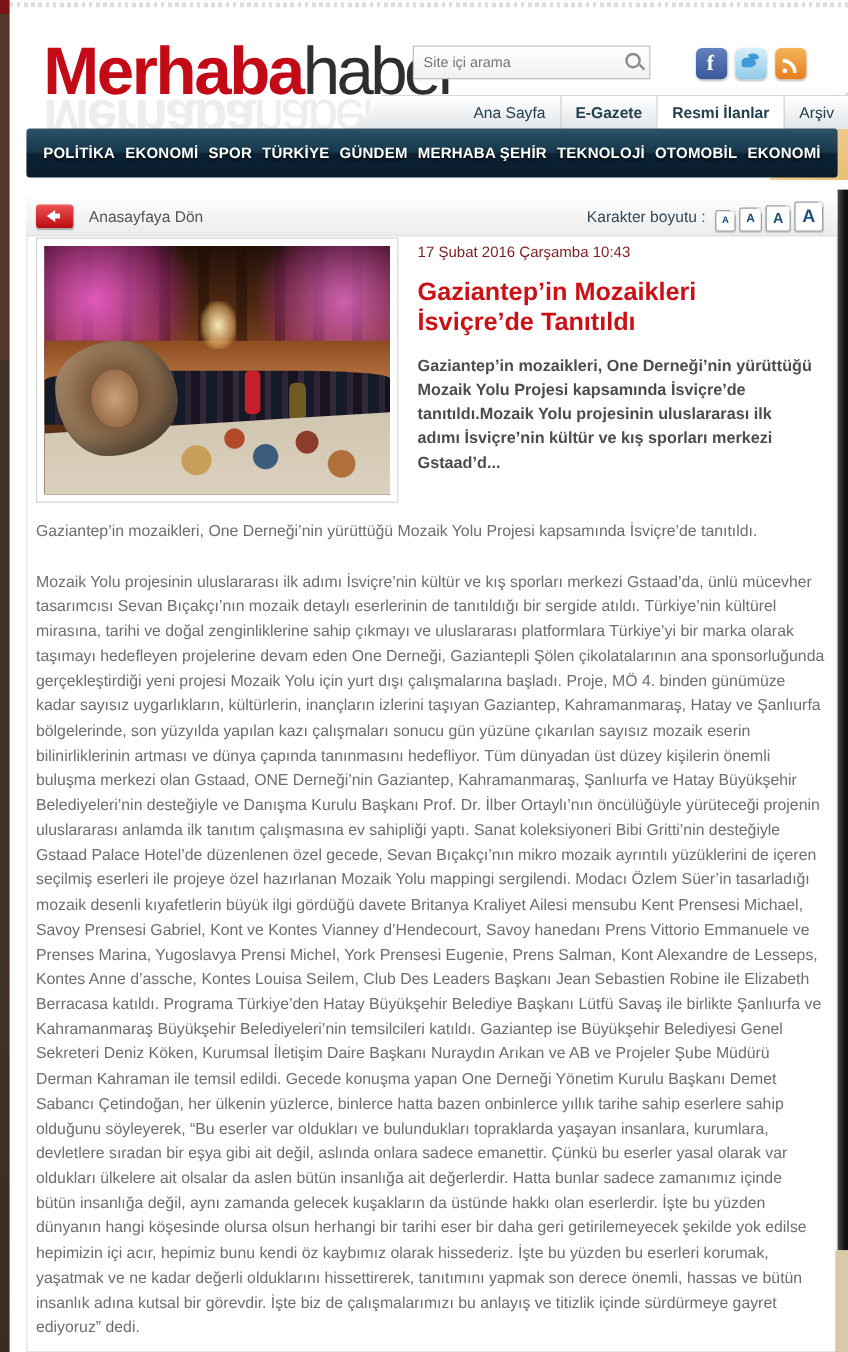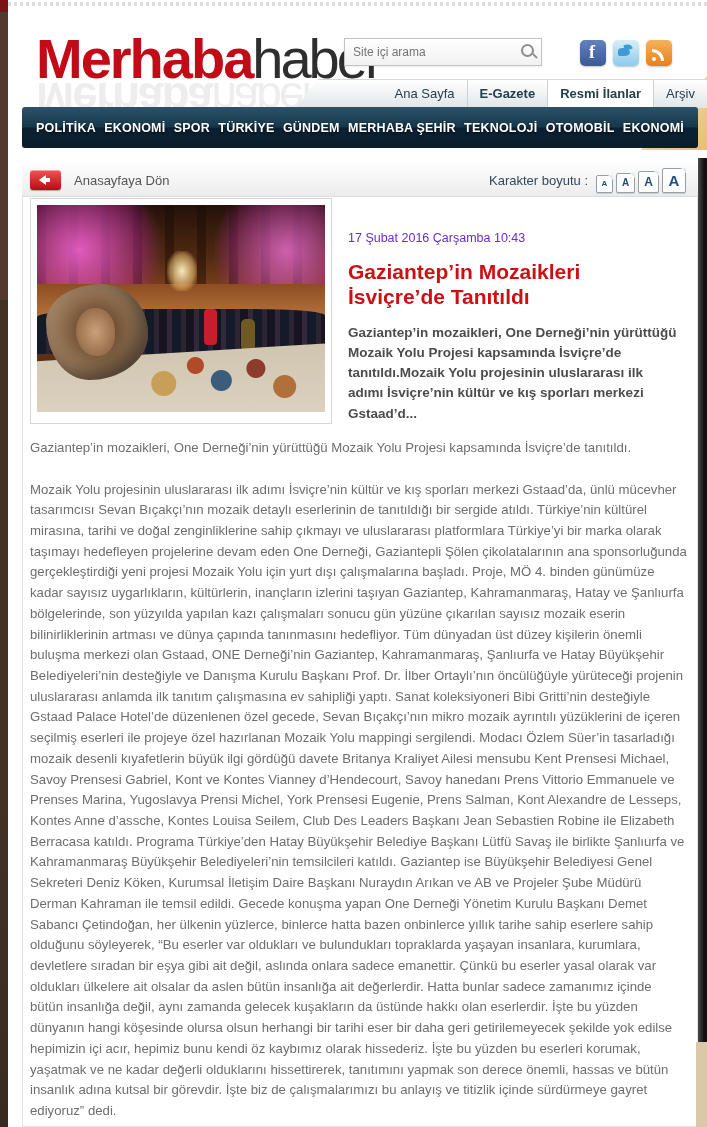--- a/index.html
+++ b/index.html
@@ -117,21 +117,21 @@
       radial-gradient(circle at 76% 42%,#8c3c2a 9px,transparent 10px),
       radial-gradient(circle at 86% 66%,#b0703c 11px,transparent 12px),
       linear-gradient(180deg,#cfc4ae,#dcd1bf);}
   .ph-gypsy{position:absolute;left:3%;top:38%;width:102px;height:96px;
     background:radial-gradient(circle at 50% 48%,#6b4a30 0 20%,#8a6a4a 45%,#a8896a 72%,#74553a);
     border-radius:54% 46% 58% 42%/40% 52% 48% 60%;box-shadow:inset -9px -7px 18px rgba(0,0,0,.55);}
   .ph-gypsy::after{content:"";position:absolute;left:30%;top:25%;width:38%;height:50%;
     background:radial-gradient(#c9a178,#86593a);border-radius:50% 50% 45% 55%;}
 
   .art-head{flex:1;padding-top:5px;min-width:0;}
-  .date{font-size:12.5px;color:#6d28d9;margin-top:28px;}
+  .date{font-size:12.5px;color:#7f1d1d;}
   .title{margin-top:15px;font-size:21px;font-weight:bold;color:#cc1014;line-height:1.18;width:96%;}
   .summary{margin-top:13px;font-size:13.5px;font-weight:bold;color:#4c4c4c;line-height:1.5;width:98%;}
 
   .body-text{padding:8px 10px 0 7px;font-size:13.2px;color:#6e6e6e;line-height:1.57;text-align:left;}
   .body-text p{margin:0 0 21px 0;}
 </style>
 </head>
 <body>
 
 <div class="left-wall"></div>

